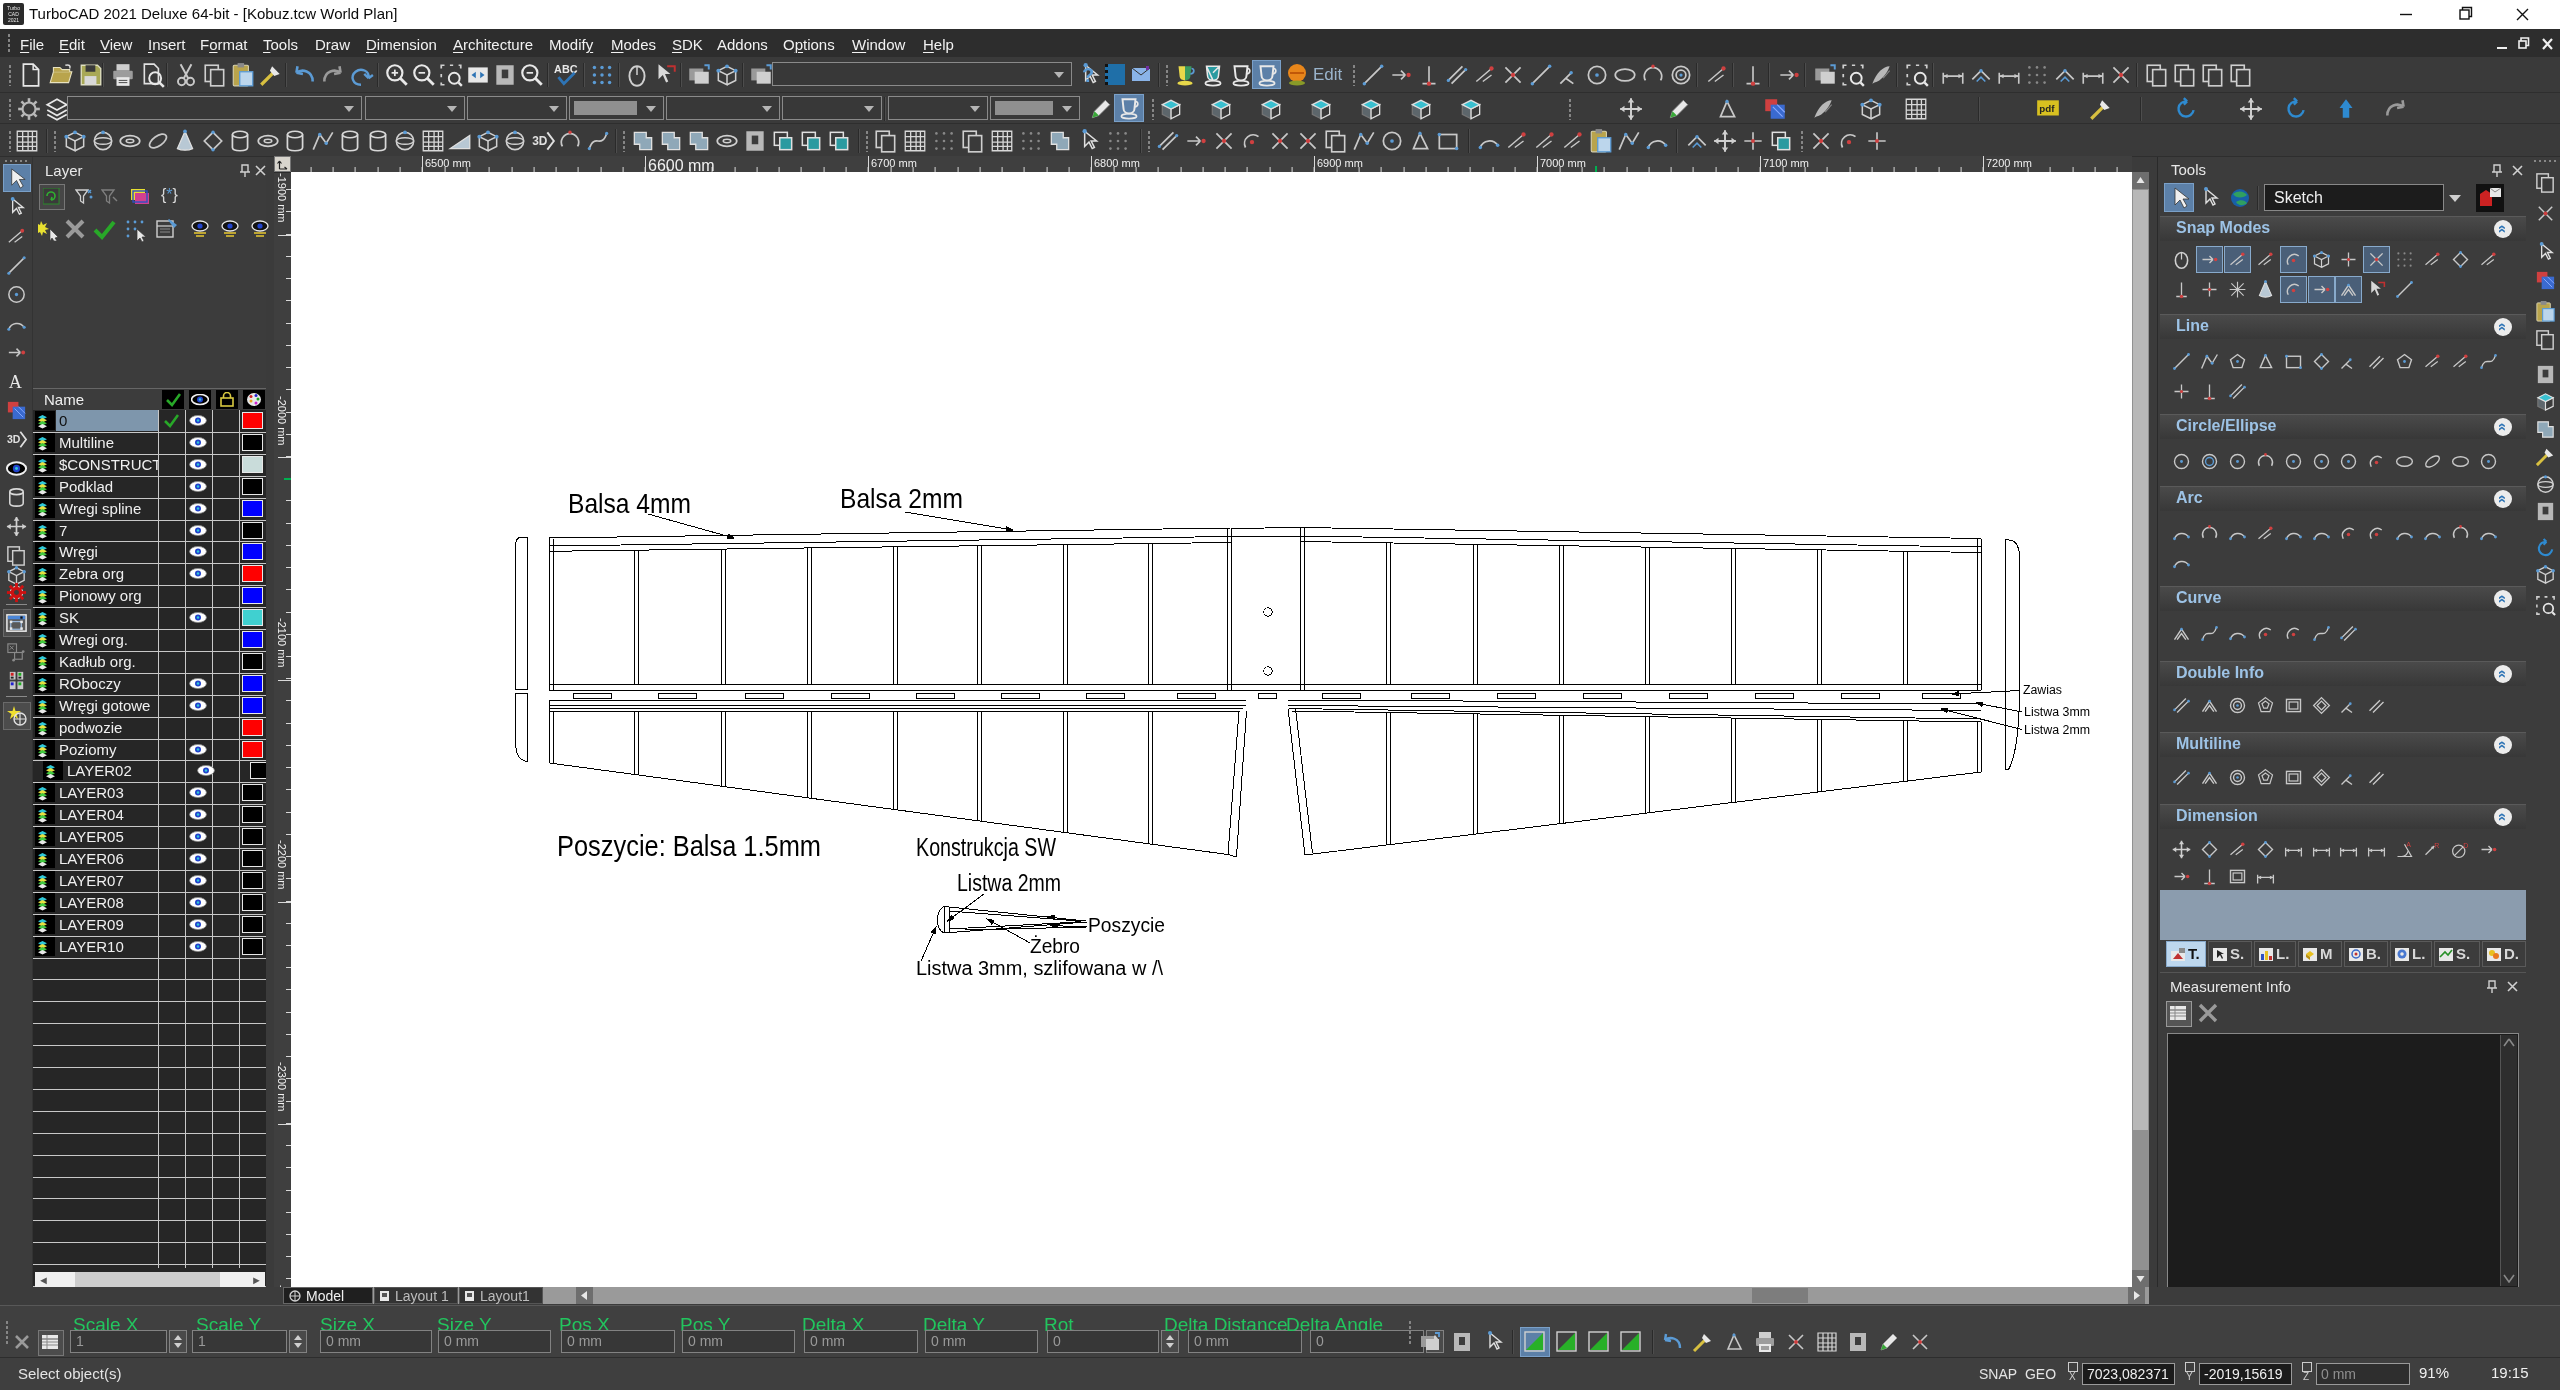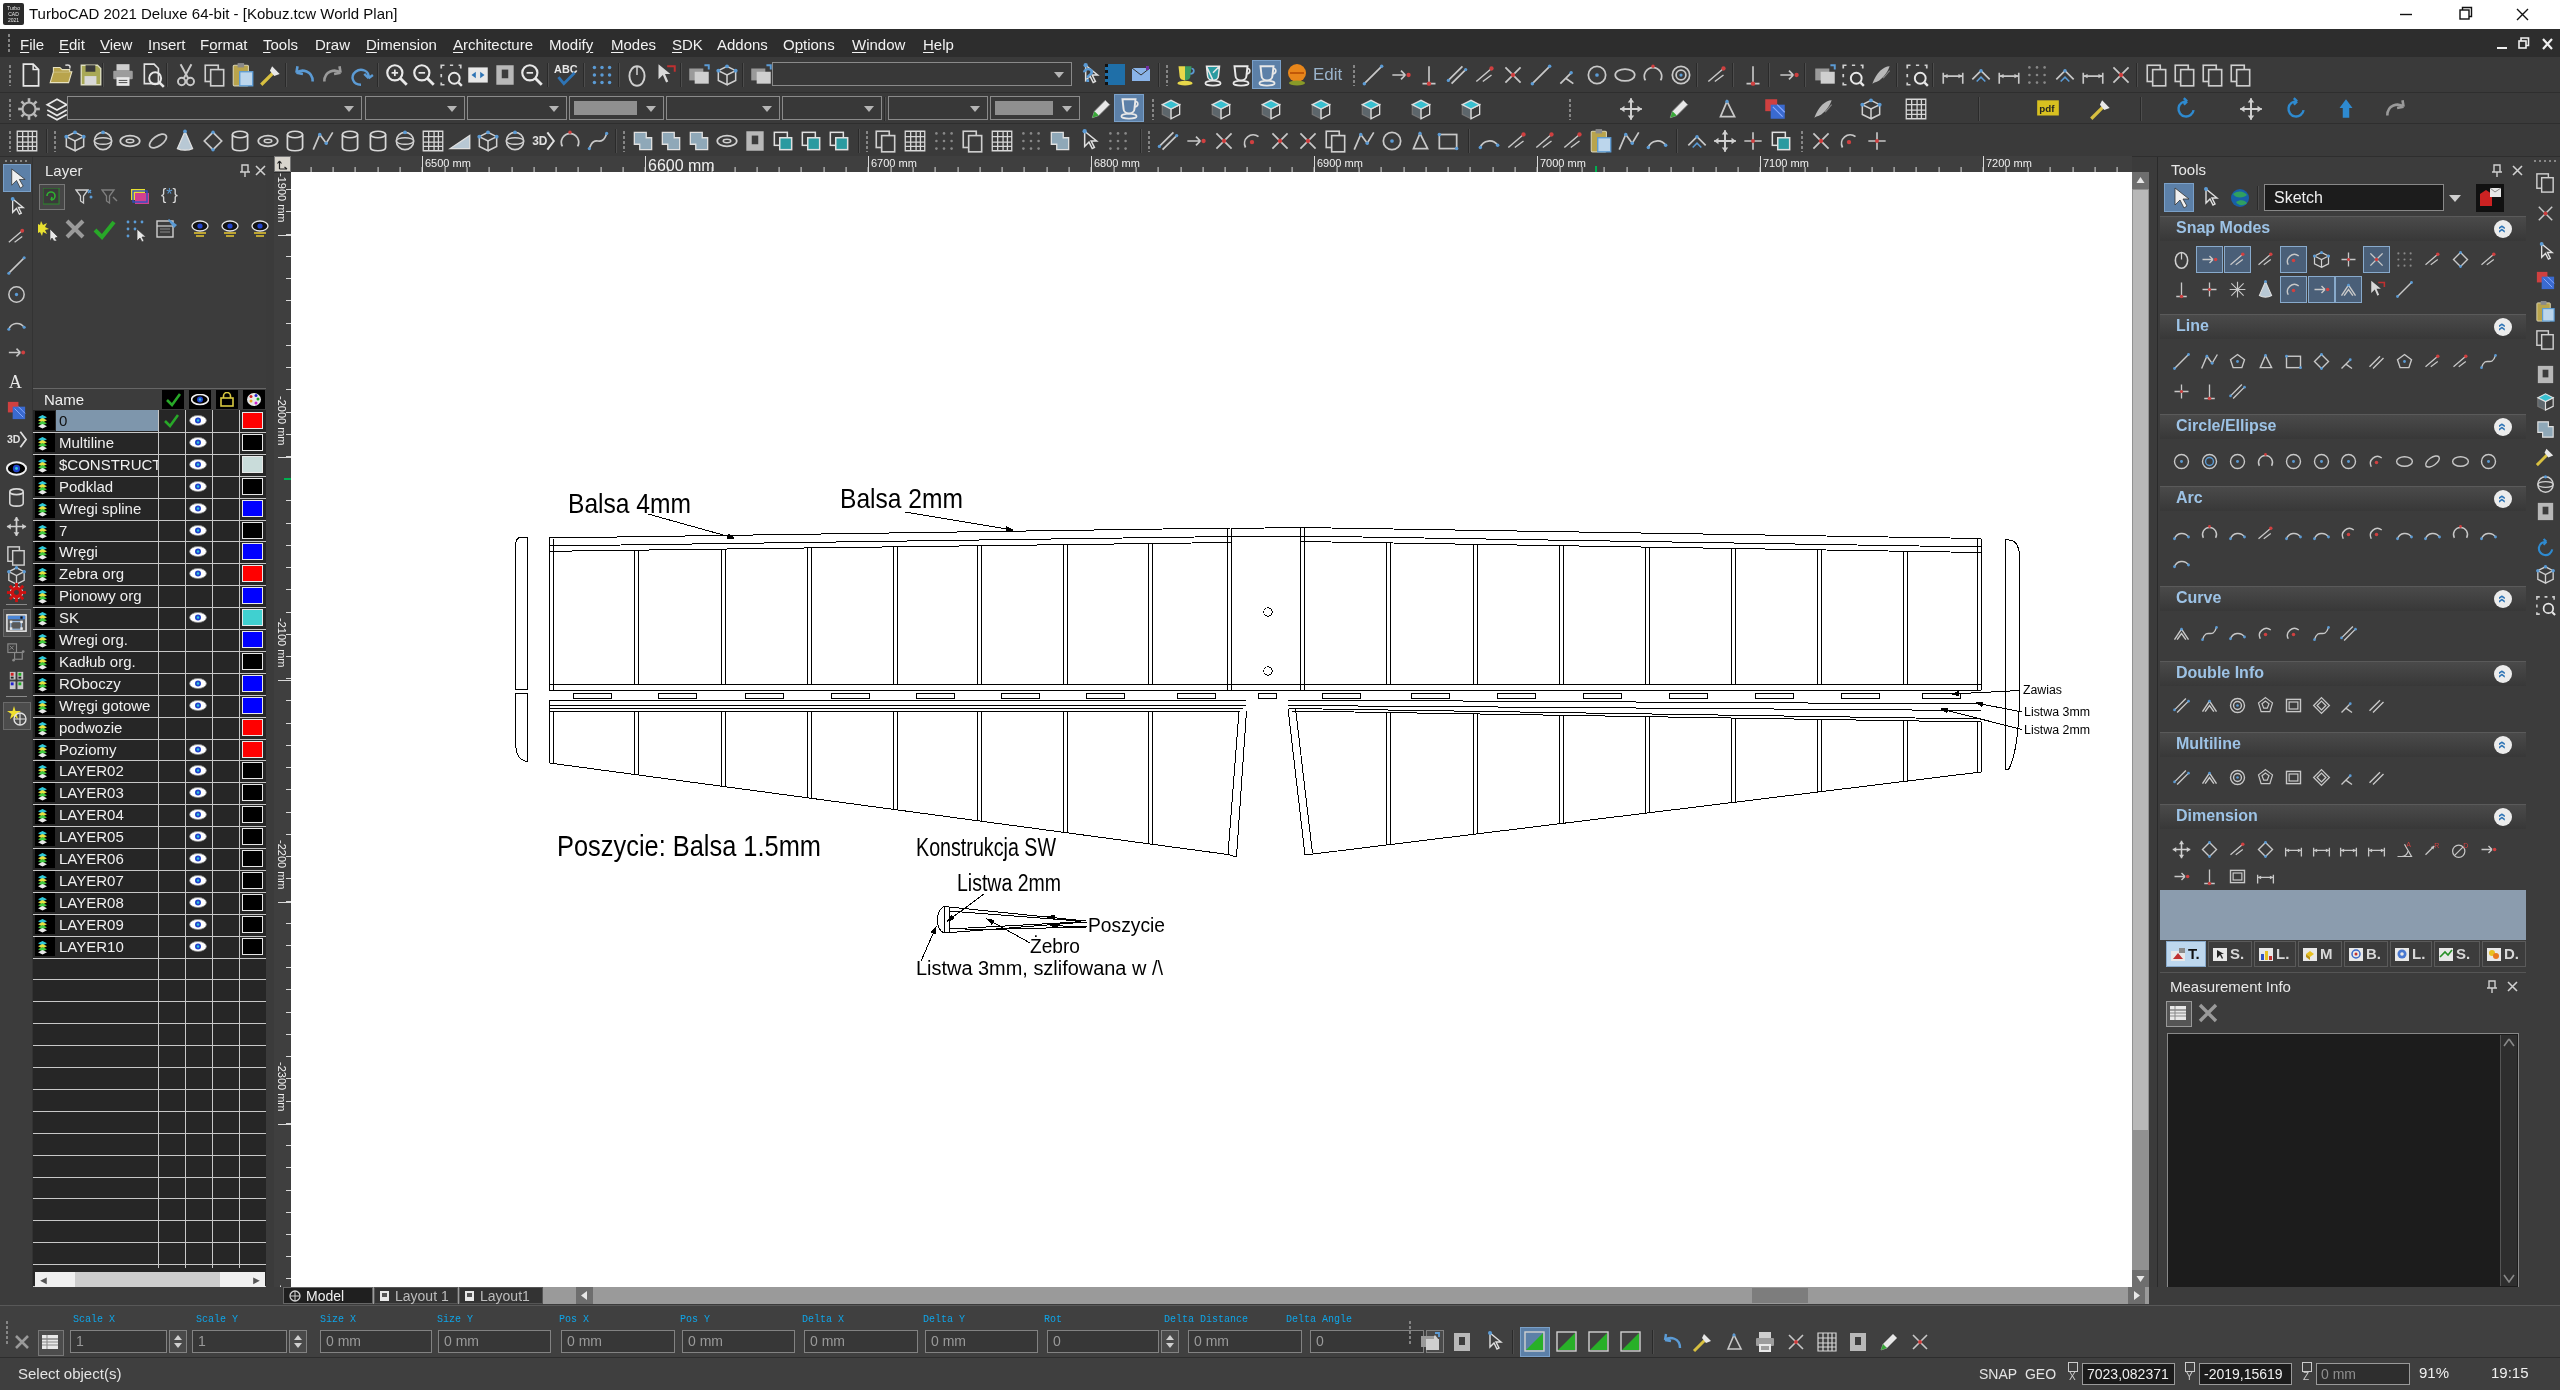--- a/index.html
+++ b/index.html
@@ -5,21 +5,21 @@
 html,body{margin:0;padding:0;width:2560px;height:1390px;overflow:hidden;background:#3b3b3b;font-family:"Liberation Sans",sans-serif;}
 .a{position:absolute;}
 .ic{position:absolute;width:26px;height:26px;}
 .ic svg{width:100%;height:100%;display:block;}
 .sep{position:absolute;width:1px;height:24px;background:#2a2a2a;border-right:1px solid #4d4d4d;}
 .grip{position:absolute;width:4px;background-image:radial-gradient(circle at 2px 2.5px,#878787 1.1px,transparent 1.5px);background-size:4px 5px;background-repeat:repeat-y;}
 .combo{position:absolute;height:24px;background:#383838;border:1px solid #8a8a8a;box-sizing:border-box;}
 .combo:after{content:"";position:absolute;right:7px;top:9px;border-left:5px solid transparent;border-right:5px solid transparent;border-top:6px solid #b5b5b5;}
 .mi{color:#f2f2f2;font-size:15px;}
 .mi u{text-decoration-thickness:1px;text-underline-offset:2px;}
-.lbl{position:absolute;font-size:10px;color:#0ea5e9;white-space:nowrap;font-family:Liberation Mono, monospace;}
+.lbl{position:absolute;font-size:19px;color:#22c55e;white-space:nowrap;}
 .ibox{position:absolute;height:23px;background:#373737;border:1px solid #828282;box-sizing:border-box;color:#9a9a9a;font-size:14px;line-height:21px;padding-left:5px;}
 .spin{position:absolute;width:18px;height:23px;background:#4a4a4a;border:1px solid #828282;box-sizing:border-box;}
 .spin:before{content:"";position:absolute;left:4px;top:4px;border-left:4px solid transparent;border-right:4px solid transparent;border-bottom:5px solid #cfcfcf;}
 .spin:after{content:"";position:absolute;left:4px;bottom:4px;border-left:4px solid transparent;border-right:4px solid transparent;border-top:5px solid #cfcfcf;}
 .hdr{position:absolute;left:2160px;width:364px;height:25px;background:linear-gradient(#4a4a4a,#383838);border-top:1px solid #5a5a5a;box-sizing:border-box;}
 .hdr .ht{position:absolute;left:16px;top:2px;font-size:16px;font-weight:bold;color:#9dc3e6;}
 .chev{position:absolute;right:14px;top:3px;width:18px;height:18px;border-radius:50%;background:#ececec;}
 .chev:before{content:"\00AB";position:absolute;left:2px;top:1px;color:#2e74b5;font-size:15px;font-weight:bold;transform:rotate(90deg);display:block;width:14px;height:16px;text-align:center;line-height:15px;}
 .gline{position:absolute;background:#c8c8c8;}
 .sw{position:absolute;width:21px;height:17px;border:1px solid #e8e8e8;box-sizing:border-box;}
@@ -1764,21 +1764,21 @@
       </span>
       <span class="a" style="left:26px;top:2px;font-size:15px;color:#f0f0f0;white-space:nowrap;max-width:99px;overflow:hidden;display:inline-block;">Poziomy</span>
       <svg class="a" style="left:156px;top:5px;width:18px;height:12px">
         <ellipse cx="9" cy="5.5" rx="8.4" ry="5" fill="#fff" stroke="#888" stroke-width="0.8"></ellipse>
         <circle cx="9" cy="5.5" r="3" fill="#2244cc"></circle>
         <circle cx="9" cy="5.5" r="1.2" fill="#30c8d8"></circle>
       </svg>
       <div class="sw" style="left:209px;top:2px;background:#ff0000;"></div>
     </div>
     <div class="gline" style="left:0;top:350.4px;width:233px;height:1px;"></div>
-    <div class="a" style="left:0;top:350.4px;width:233px;height:21.9px;">
+    <div class="a" style="left:8px;top:350.4px;width:233px;height:21.9px;">
       <div class="a" style="left:2px;top:1px;width:20px;height:19px;background:#000;"></div>
       <span class="ic" style="left:3px;top:2px;width:19px;height:18px;">
         <svg>
           <use href="#s-stack"></use>
         </svg>
       </span>
       <span class="a" style="left:26px;top:2px;font-size:15px;color:#f0f0f0;white-space:nowrap;max-width:99px;overflow:hidden;display:inline-block;">LAYER02</span>
       <svg class="a" style="left:156px;top:5px;width:18px;height:12px">
         <ellipse cx="9" cy="5.5" rx="8.4" ry="5" fill="#fff" stroke="#888" stroke-width="0.8"></ellipse>
         <circle cx="9" cy="5.5" r="3" fill="#2244cc"></circle>

